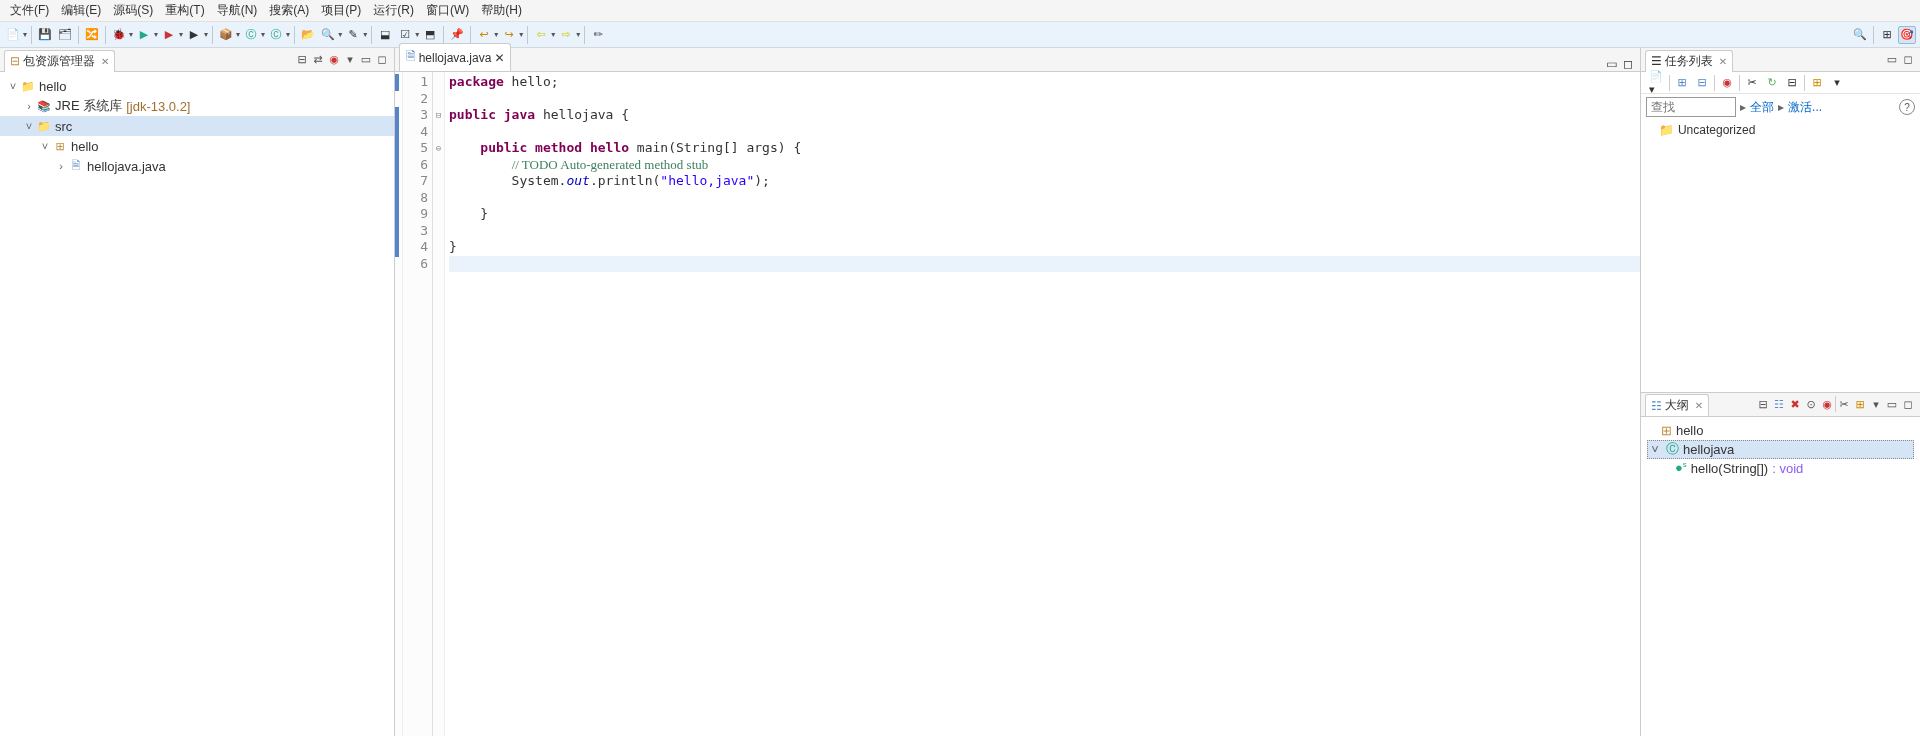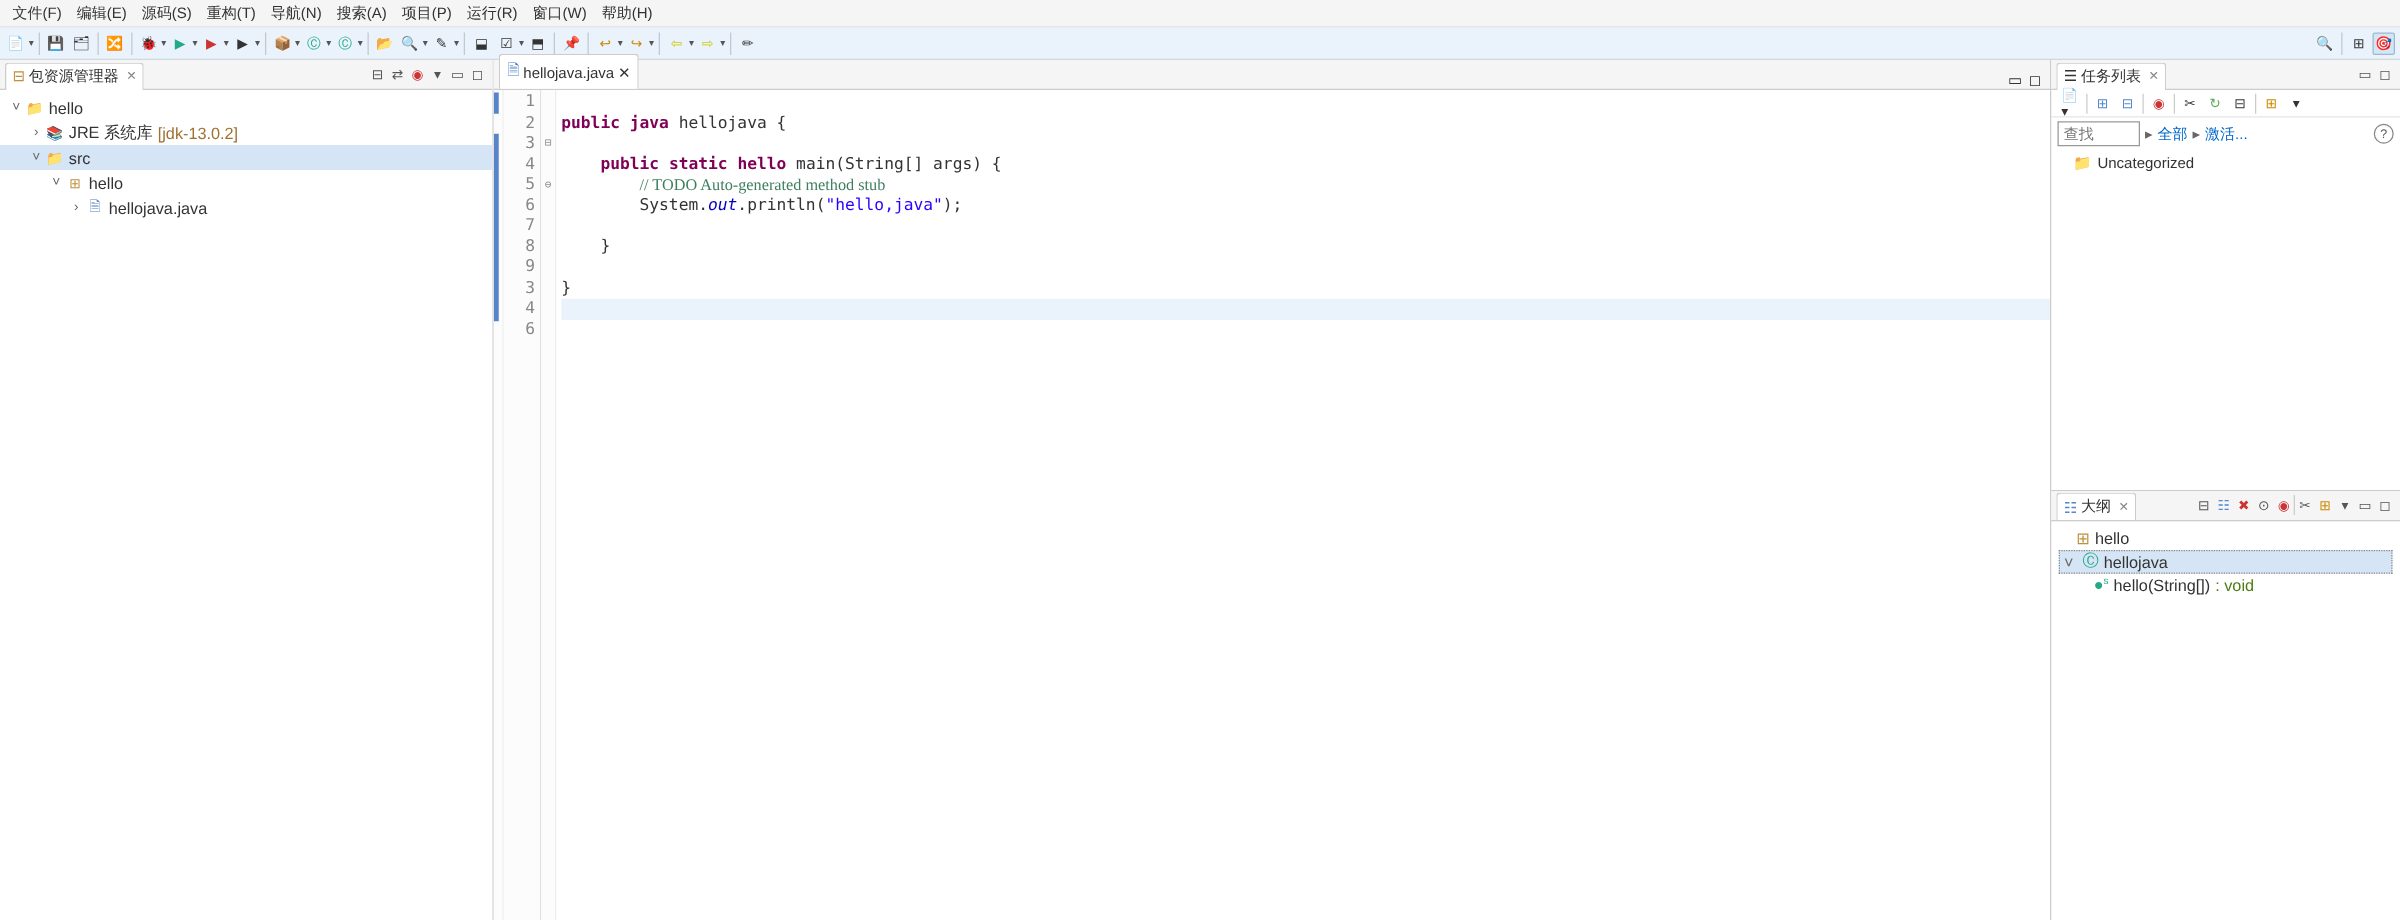--- a/index.html
+++ b/index.html
@@ -42,33 +42,33 @@
 .com { color: #3f7f5f; font-family: Liberation Serif, serif; }
 .str { color: #2a00ff; }
 .fld { color: #0000c0; font-style: italic; }
 .blue-mark { position: absolute; width: 4px; background: #5885c8; }
 .right-panel { width: 280px; background: #fff; border-left: 1px solid #ccc; display: flex; flex-direction: column; }
 .rp-top { flex: 1; border-bottom: 1px solid #ccc; display: flex; flex-direction: column; }
 .rp-bottom { flex: 1; display: flex; flex-direction: column;}
 .tasks-toolbar { display: flex; align-items: center; height: 22px; padding: 2px 4px; gap: 4px; border-bottom: 1px solid #e5e5e5;}
 .tasks-toolbar .ticon { width: 16px; height: 16px; display:flex; align-items:center; justify-content:center; font-size: 11px; cursor:pointer;}
 .search-row { display: flex; align-items: center; padding: 3px 5px; gap: 4px; }
-.search-row input { width: 66px; height: 20px; border: 1px solid #999; padding: 1px 4px; font-size: 12px; }
+.search-row input { width: 90px; height: 20px; border: 1px solid #999; padding: 1px 4px; font-size: 12px; }
 .search-row .sarrow { color: #666; }
 .search-row .link { color: #0066cc; cursor: pointer; }
 .search-row .help { margin-left: auto; width: 16px; height: 16px; border: 1px solid #888; border-radius: 8px; display:flex;align-items:center;justify-content:center; font-size:10px; color:#555;}
 .cat-row { display: flex; align-items: center; padding: 3px 18px; gap: 4px; }
 .outline-tree { padding: 4px 6px; font-size: 13px;}
 .outline-tree .on { display:flex; align-items:center; height: 19px; gap: 4px; }
 .outline-tree .on.selected { background: #d5e5f5; border: 1px dotted #888;}
 .icon-pkg { color: #c09040; }
 .icon-java { color: #5080c0; }
 .icon-folder { color: #c09040; }
 .icon-proj { color: #5080c0; }
-.void { color: #4d7c0f; }
+.void { color: #8b5cf6; }
 </style>
 </head>
 <body>
 
 <div class="menubar">
   <span>文件(F)</span>
   <span>编辑(E)</span>
   <span>源码(S)</span>
   <span>重构(T)</span>
   <span>导航(N)</span>
@@ -219,24 +219,25 @@
           <div>⊖</div>
           <div></div>
           <div></div>
           <div></div>
           <div></div>
           <div></div>
           <div></div>
           <div></div>
         </div>
       <div class="code-area" id="code">
+          <div class="line"><span class="kw">package</span> hello;</div>
           <div class="line"> </div>
           <div class="line"><span class="kw">public</span> <span class="kw">java</span> hellojava {</div>
           <div class="line"> </div>
-          <div class="line">    <span class="kw">public</span> <span class="kw">static</span> <span class="kw">hello</span> main(String[] args) {</div>
+          <div class="line">    <span class="kw">public</span> <span class="kw">method</span> <span class="kw">hello</span> main(String[] args) {</div>
           <div class="line">        <span class="com">// TODO Auto-generated method stub</span></div>
           <div class="line">        System.<span class="fld">out</span>.println(<span class="str">"hello,java"</span>);</div>
           <div class="line"> </div>
           <div class="line">    }</div>
           <div class="line"> </div>
           <div class="line">}</div>
           <div class="line current"> </div>
         </div>
     </div>
   </div>

